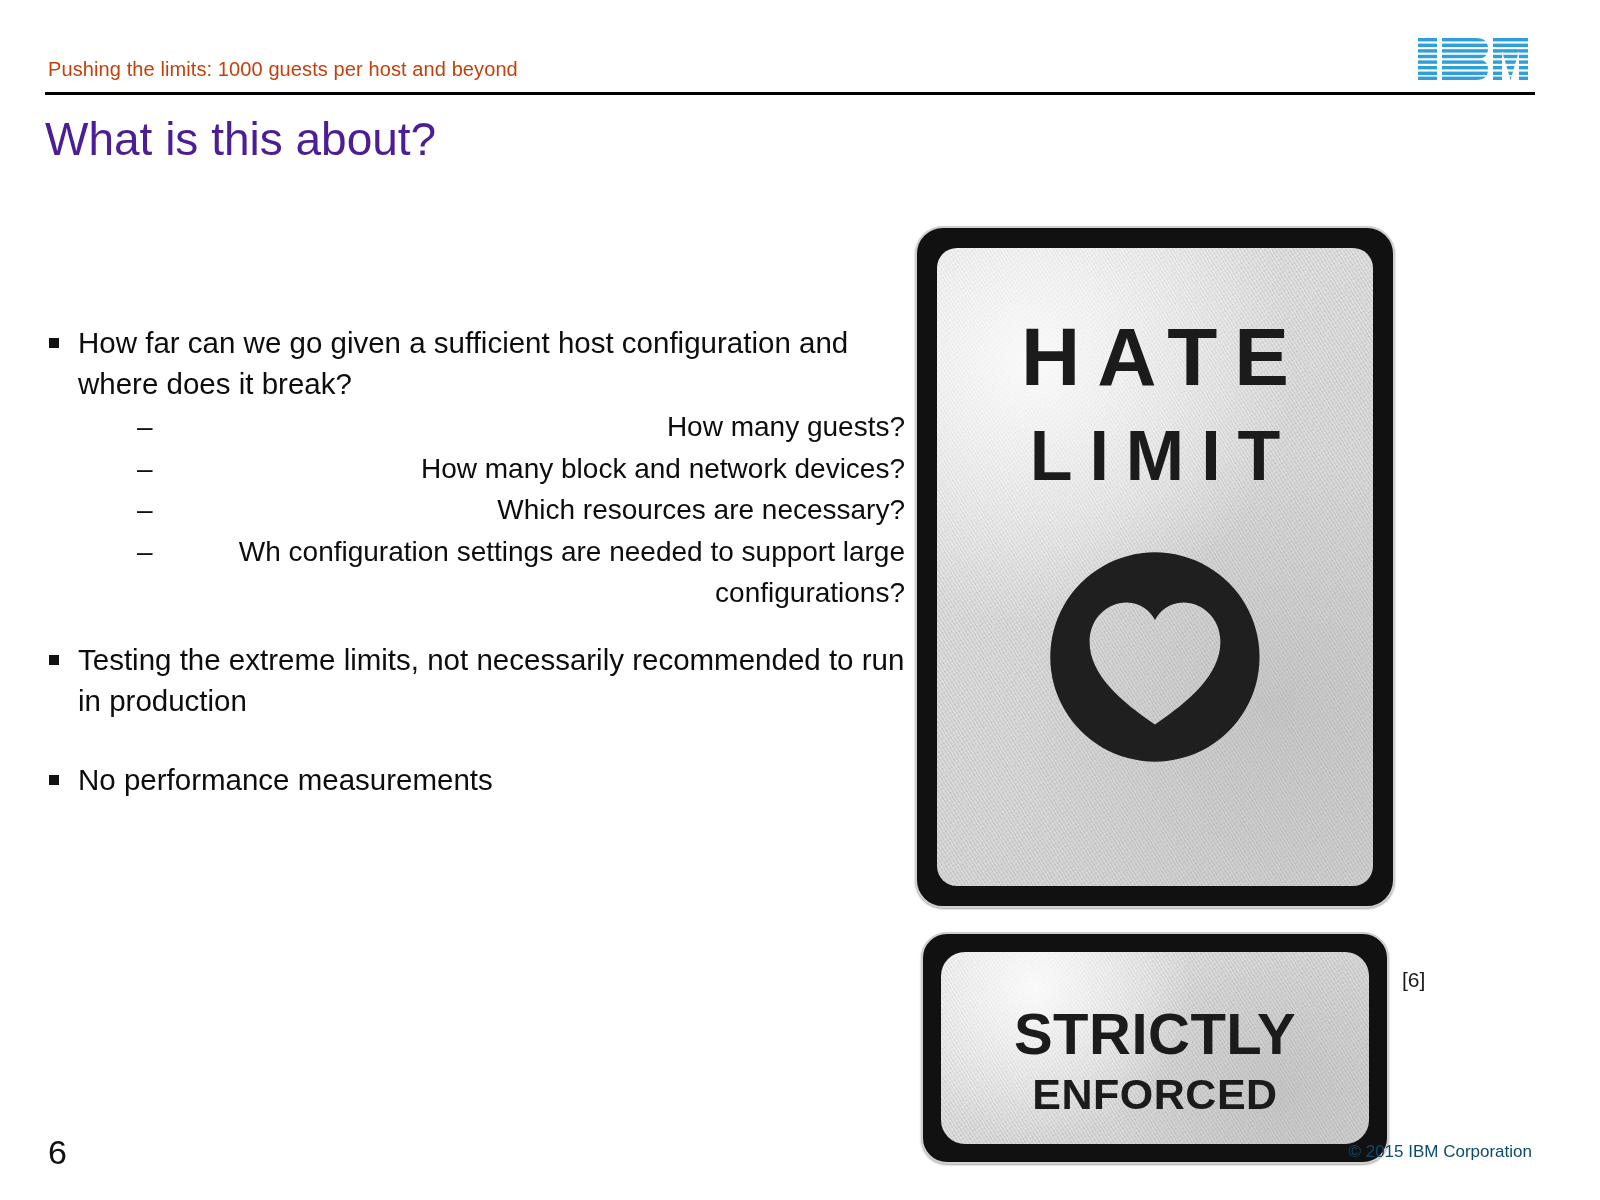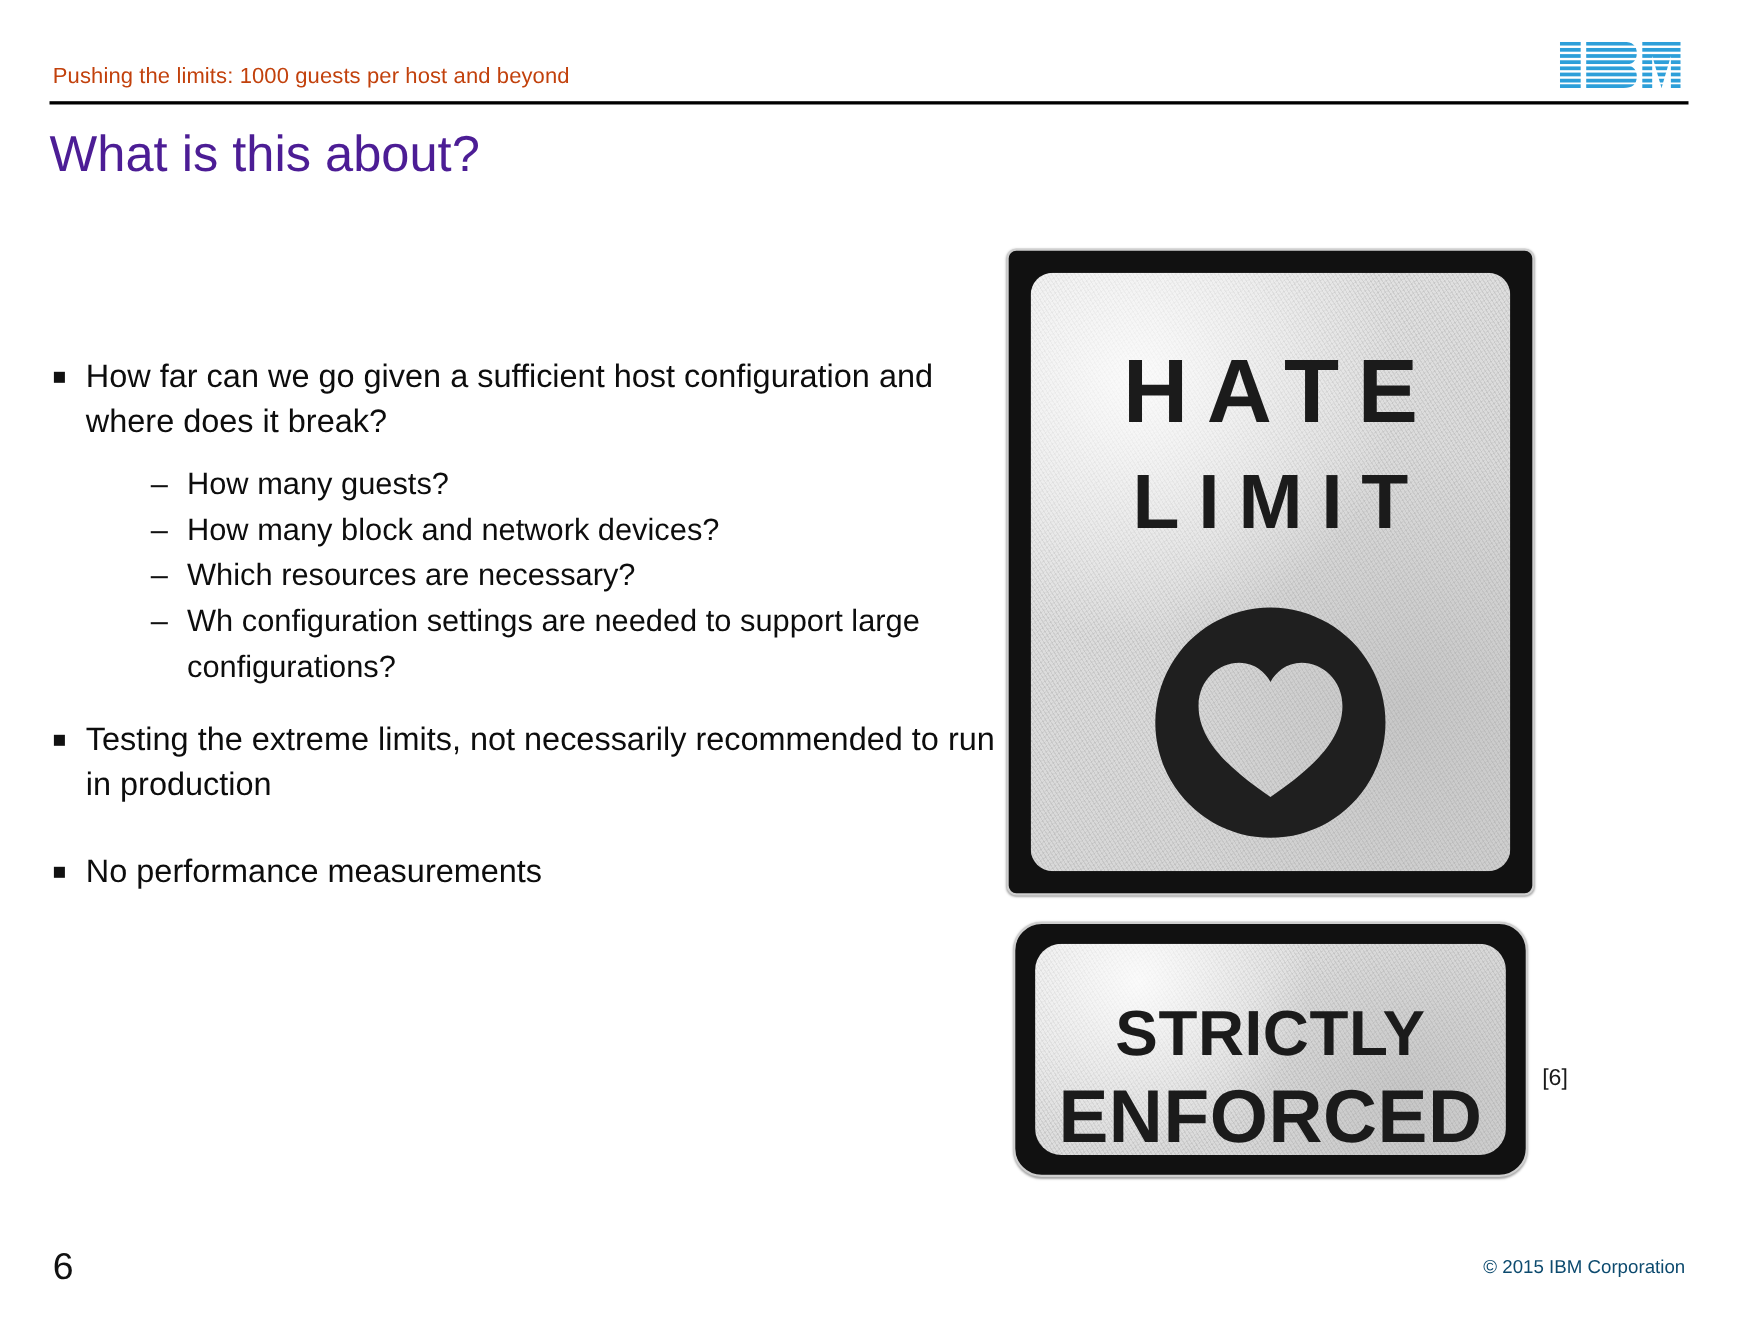--- a/index.html
+++ b/index.html
@@ -76,22 +76,23 @@
   .l1::before {
     content: "";
     position: absolute;
     left: 4px;
     top: 16px;
     width: 10px;
     height: 10px;
     background: #111111;
   }
   .sublist {
-    margin-top: 15px;
+    margin-top: 2px;
     margin-bottom: 0;
+    text-align: right;
   }
   .l2 {
     position: relative;
     margin-left: 59px;
     padding-left: 33px;
     font-size: 28px;
     line-height: 41.5px;
     color: #0d0d0d;
   }
   .l2::before {
@@ -124,22 +125,22 @@
       radial-gradient(circle at 22% 18%, rgba(255,255,255,0.85) 0%, rgba(255,255,255,0) 42%),
       radial-gradient(circle at 78% 72%, rgba(170,170,170,0.35) 0%, rgba(170,170,170,0) 45%),
       repeating-linear-gradient(58deg, rgba(120,120,120,0.16) 0px, rgba(120,120,120,0.16) 1px, rgba(255,255,255,0) 1px, rgba(255,255,255,0) 3px),
       repeating-linear-gradient(-37deg, rgba(150,150,150,0.13) 0px, rgba(150,150,150,0.13) 1px, rgba(255,255,255,0) 1px, rgba(255,255,255,0) 4px),
       linear-gradient(145deg, #e9e9e9 0%, #dcdcdc 45%, #d2d2d2 100%);
   }
 
   
   .plate-top {
     width: 480px;
-    height: 588px;
-    border-radius: 9px;
+    height: 682px;
+    border-radius: 28px;
   }
   .plate-top .plate-inner {
     left: 20px; top: 20px; right: 20px; bottom: 20px;
     border-radius: 20px;
   }
   .sign-line {
     position: absolute;
     left: 0;
     width: 100%;
     text-align: center;
@@ -180,21 +181,21 @@
     left: 18px; top: 18px; right: 18px; bottom: 18px;
     border-radius: 24px;
   }
   .sign-strictly {
     top: 48px;
     font-size: 58px;
     letter-spacing: 0.5px;
   }
   .sign-enforced {
     top: 118px;
-    font-size: 68px;
+    font-size: 43px;
     letter-spacing: 0.5px;
   }
 
   .citation {
     position: absolute;
     left: 1402px;
     top: 968px;
     font-size: 21px;
     color: #1a1a1a;
   }

